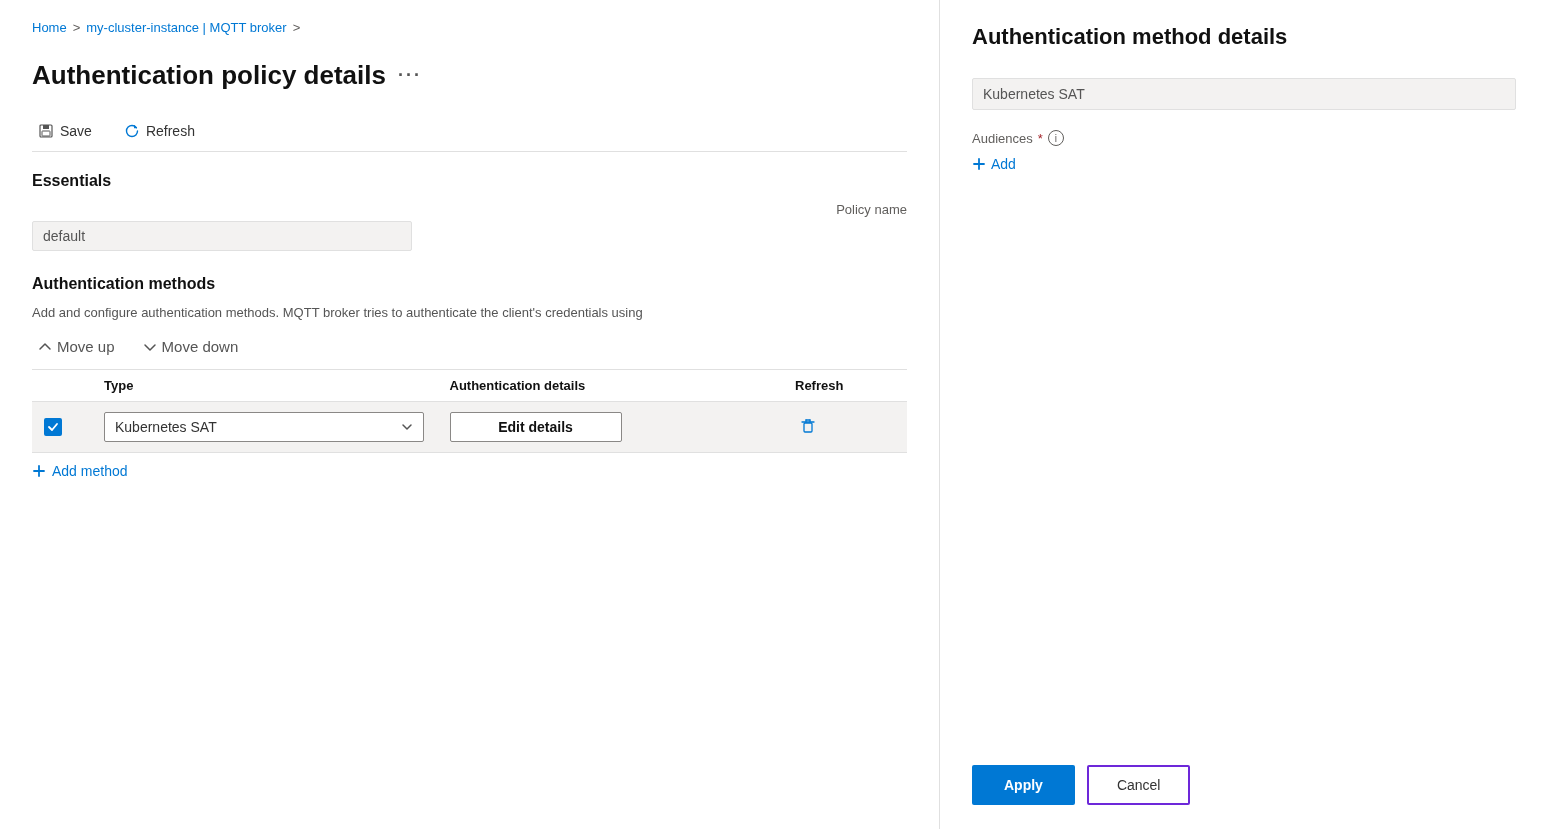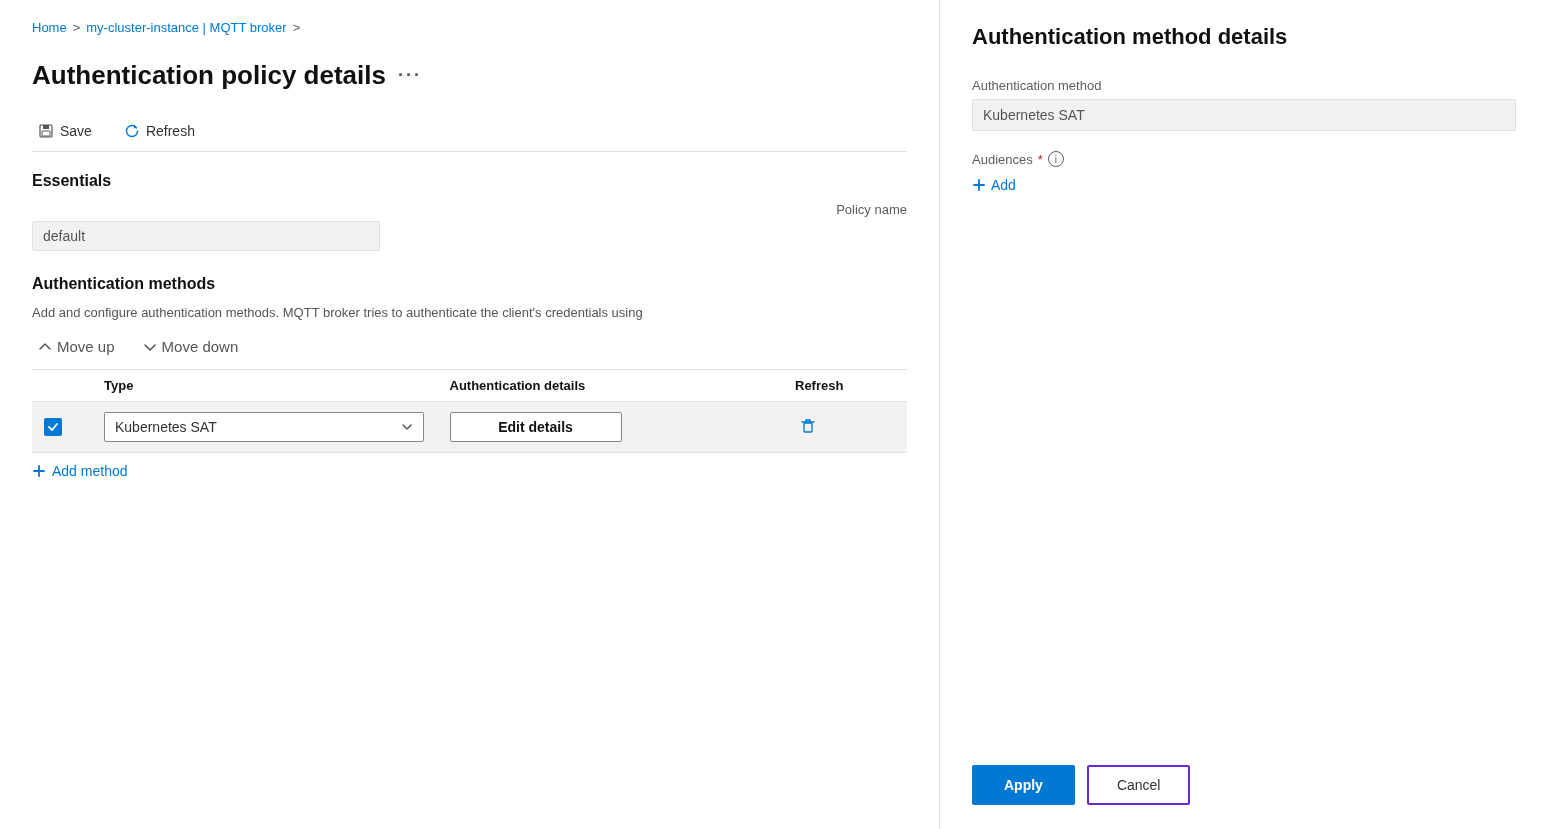--- a/index.html
+++ b/index.html
@@ -89,21 +89,21 @@
       color: #605e5c;
       margin-bottom: 4px;
       text-align: right;
     }
     .field-readonly {
       background: #f3f2f1;
       border: 1px solid #e0e0e0;
       padding: 6px 10px;
       font-size: 14px;
       color: #555;
-      width: 348px;
+      width: 380px;
       border-radius: 2px;
     }
     .auth-methods-section {
       margin-top: 24px;
     }
     .auth-methods-desc {
       font-size: 13px;
       color: #555;
       margin-bottom: 14px;
     }
@@ -404,21 +404,20 @@
       </svg>
       <span>Add method</span>
     </button>
   </div>
 </div>
 
 <div class="right-panel">
   <div class="right-panel-title">Authentication method details</div>
 
   <div class="form-group">
-    <div class="form-label">Authentication method</div>
     <div class="form-input-readonly">Kubernetes SAT</div>
   </div>
 
   <div class="form-group">
     <div class="form-label">
       <span>Audiences</span>
       <span class="required">*</span>
       <span class="info-icon" title="Information">i</span>
     </div>
     <button class="add-btn">

